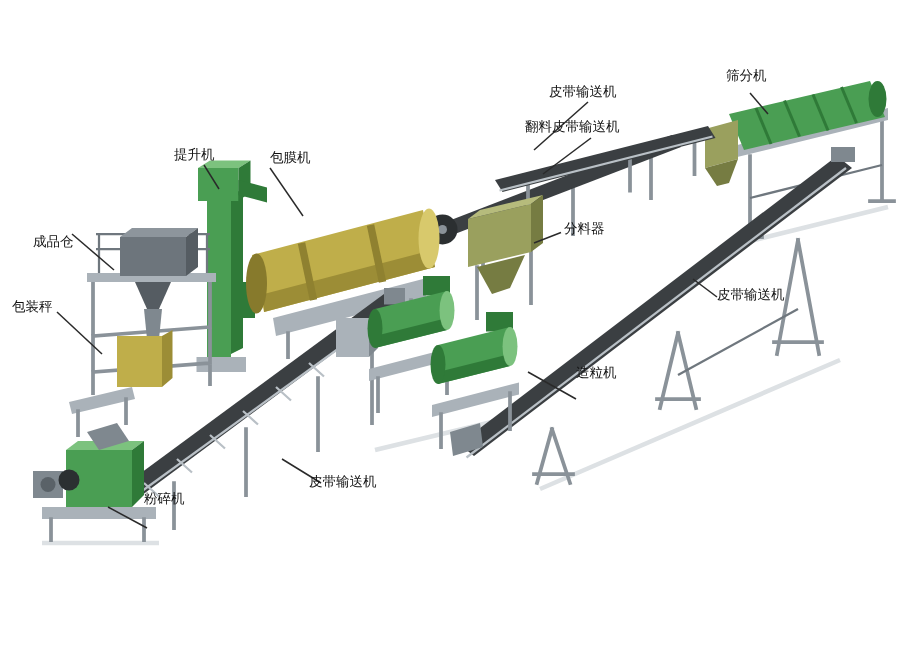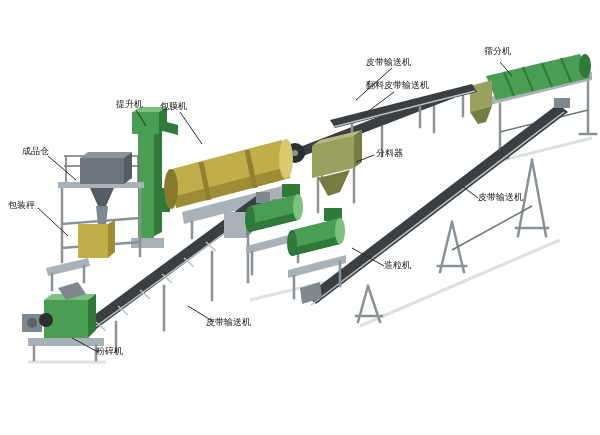--- a/index.html
+++ b/index.html
@@ -185,26 +185,26 @@
     <line class="lead" x1="214" y1="322" x2="188" y2="306"></line>
     <line class="lead" x1="374" y1="155" x2="356" y2="162"></line>
     <line class="lead" x1="384" y1="266" x2="352" y2="248"></line>
     <line class="lead" x1="392" y1="68" x2="356" y2="100"></line>
     <line class="lead" x1="394" y1="92" x2="362" y2="116"></line>
     <line class="lead" x1="500" y1="62" x2="512" y2="76"></line>
     <line class="lead" x1="478" y1="198" x2="462" y2="186"></line>
   </g>
 </svg>
 
-<div class="lbl" style="left:22px;top:146px">成品仓</div>
+<div class="lbl" style="left:22px;top:157px">成品仓</div>
 <div class="lbl" style="left:8px;top:200px">包装秤</div>
-<div class="lbl" style="left:96px;top:346px">粉碎机</div>
+<div class="lbl" style="left:96px;top:328px">粉碎机</div>
 <div class="lbl" style="left:116px;top:99px">提升机</div>
-<div class="lbl" style="left:160px;top:101px">包膜机</div>
+<div class="lbl" style="left:180px;top:101px">包膜机</div>
 <div class="lbl" style="left:206px;top:317px">皮带输送机</div>
 <div class="lbl" style="left:376px;top:148px">分料器</div>
-<div class="lbl" style="left:384px;top:260px">造粒机</div>
+<div class="lbl" style="left:384px;top:244px">造粒机</div>
 <div class="lbl" style="left:366px;top:57px">皮带输送机</div>
-<div class="lbl" style="left:366px;top:80px">翻料皮带输送机</div>
+<div class="lbl" style="left:350px;top:80px">翻料皮带输送机</div>
 <div class="lbl" style="left:484px;top:46px">筛分机</div>
 <div class="lbl" style="left:478px;top:192px">皮带输送机</div>
 
 </div>
 
 </body></html>

